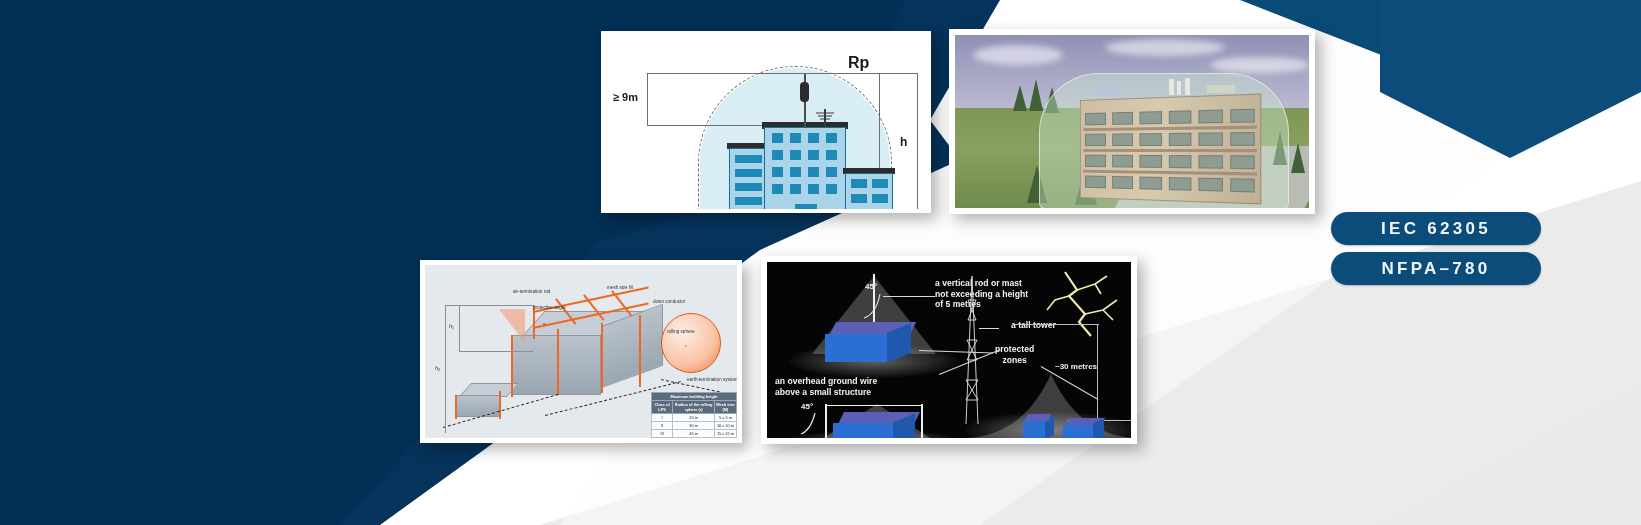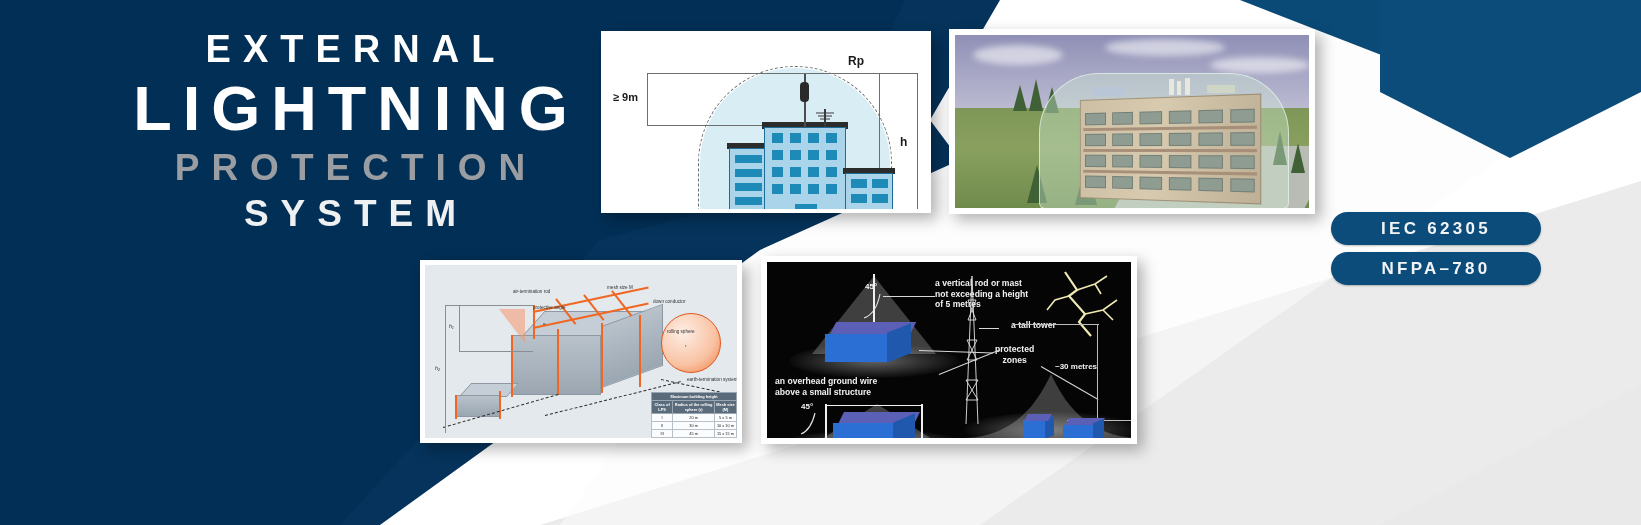--- a/index.html
+++ b/index.html
@@ -212,40 +212,34 @@
 
   <div class="bg-white-base"></div>
   <div class="bg-grey-wedge"></div>
   <div class="bg-band"></div>
   <div class="bg-grey-wedge2"></div>
   <div class="bg-navy"></div>
   <div class="bg-navy-deep"></div>
   <div class="bg-chevron-top"></div>
   <div class="bg-chevron"></div>
 
-  <div class="title-block">
-    <div class="t-line1">EXTERNAL</div>
-    <div class="t-line2">LIGHTNING</div>
-    <div class="t-line3">PROTECTION</div>
-    <div class="t-line4">SYSTEM</div>
-  </div>
 
   <div class="card" id="card1">
     <div class="card-inner">
       <div class="rp">
         <div class="rp-dome"></div>
         <div class="rp-dash"></div>
 
         <div class="line" style="left:42px;top:38px;width:1.4px;height:53px;"></div>
         <div class="line" style="left:42px;top:38px;width:160px;height:1.2px;"></div>
         <div class="line" style="left:42px;top:90px;width:145px;height:1.2px;"></div>
         <div class="lbl" style="left:8px;top:56px;font-size:11px;">≥ 9m</div>
 
         <div class="line" style="left:202px;top:38px;width:110px;height:1.2px;"></div>
-        <div class="lbl" style="left:243px;top:19px;font-size:12px;">Rp</div>
+        <div class="lbl" style="left:243px;top:19px;font-size:16px;">Rp</div>
 
         <div class="line" style="left:274px;top:38px;width:1.3px;height:144px;"></div>
         <div class="line" style="left:312px;top:38px;width:1.3px;height:144px;"></div>
 
         <div class="lbl" style="left:295px;top:100px;font-size:12px;">h</div>
 
         <div class="rp-bldg-l-roof"></div>
         <div class="rp-bldg-l">
           <div class="win" style="left:5px;top:6px;width:27px;height:8px;"></div>
           <div class="win" style="left:5px;top:20px;width:27px;height:8px;"></div>

